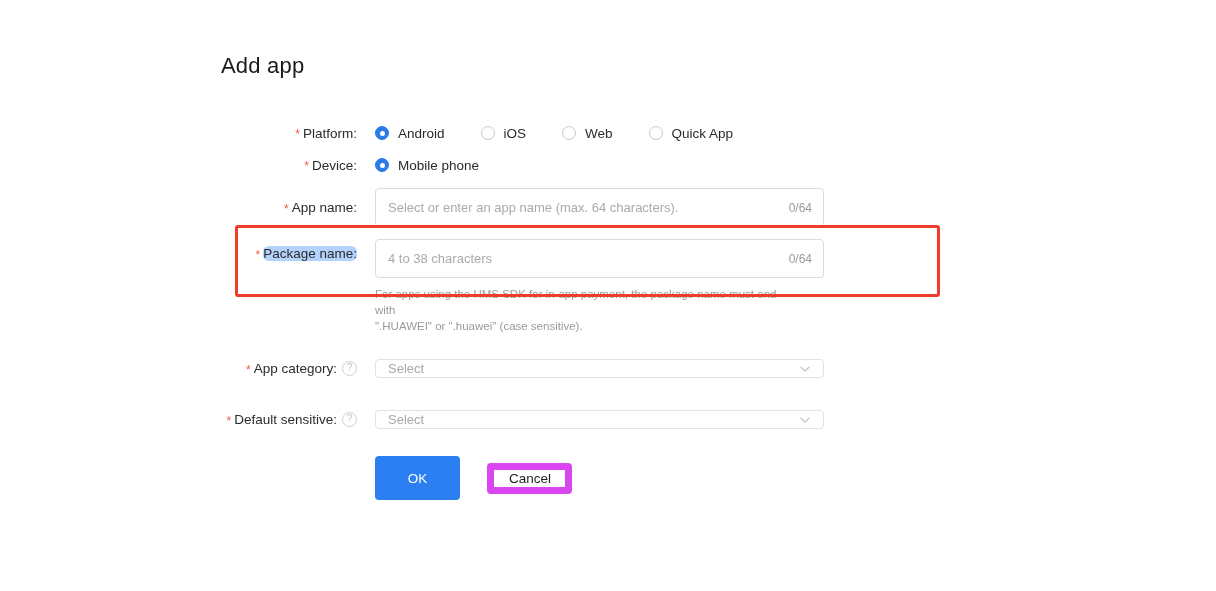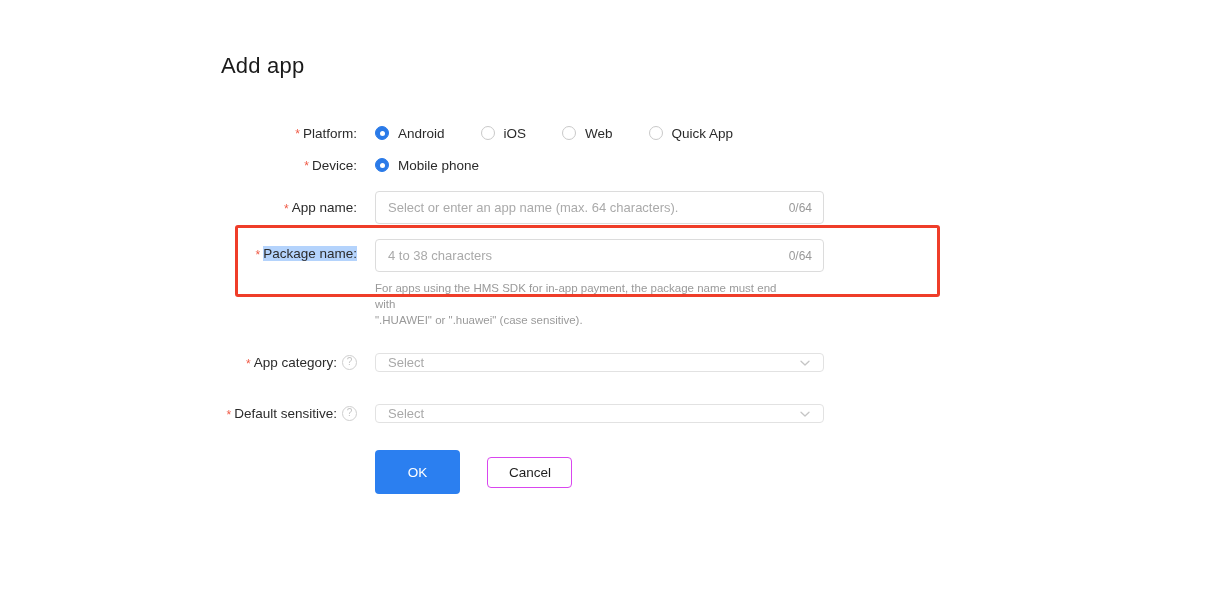--- a/index.html
+++ b/index.html
@@ -60,20 +60,21 @@
     line-height: 1;
     position: relative;
     top: 1px;
   }
   .label-text {
     font-size: 13.5px;
     color: #2b2b2b;
   }
   .label-text.selected {
     background: #b4d3fc;
+    border-radius: 6px;
   }
   .help-icon {
     display: inline-block;
     width: 13px;
     height: 13px;
     border: 1px solid #cfcfcf;
     border-radius: 50%;
     color: #c4c4c4;
     font-size: 10px;
     line-height: 12px;
@@ -131,21 +132,21 @@
     margin-left: 9px;
     font-size: 13.5px;
     color: #2b2b2b;
     white-space: nowrap;
   }
 
   
   .input-wrap {
     position: relative;
     width: 449px;
-    height: 33px;
+    height: 39px;
     border: 1px solid #dcdcdc;
     border-radius: 4px;
     background: #ffffff;
     box-sizing: border-box;
     display: flex;
     align-items: center;
   }
   .input-ph {
     font-size: 13px;
     color: #aaaaaa;
@@ -226,21 +227,21 @@
     height: 44px;
     background: #2b7ff0;
     color: #ffffff;
     border: none;
   }
   .btn-secondary {
     width: 85px;
     height: 31px;
     background: #ffffff;
     color: #1f1f1f;
-    border: 1px solid #d946ef;
+    border: 7px solid #d946ef;
     margin-left: 23px;
   }
 </style>
 </head>
 <body>
 
 <div class="page-title">Add app</div>
 
 <div class="form">
 

